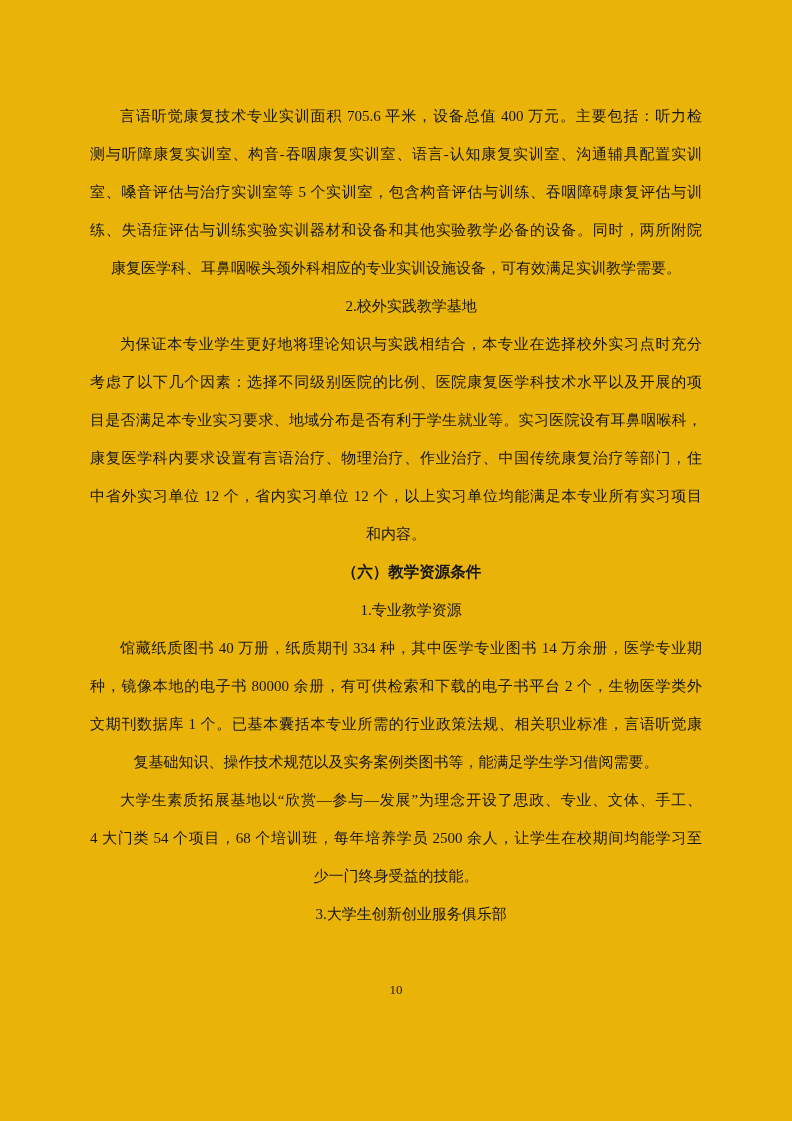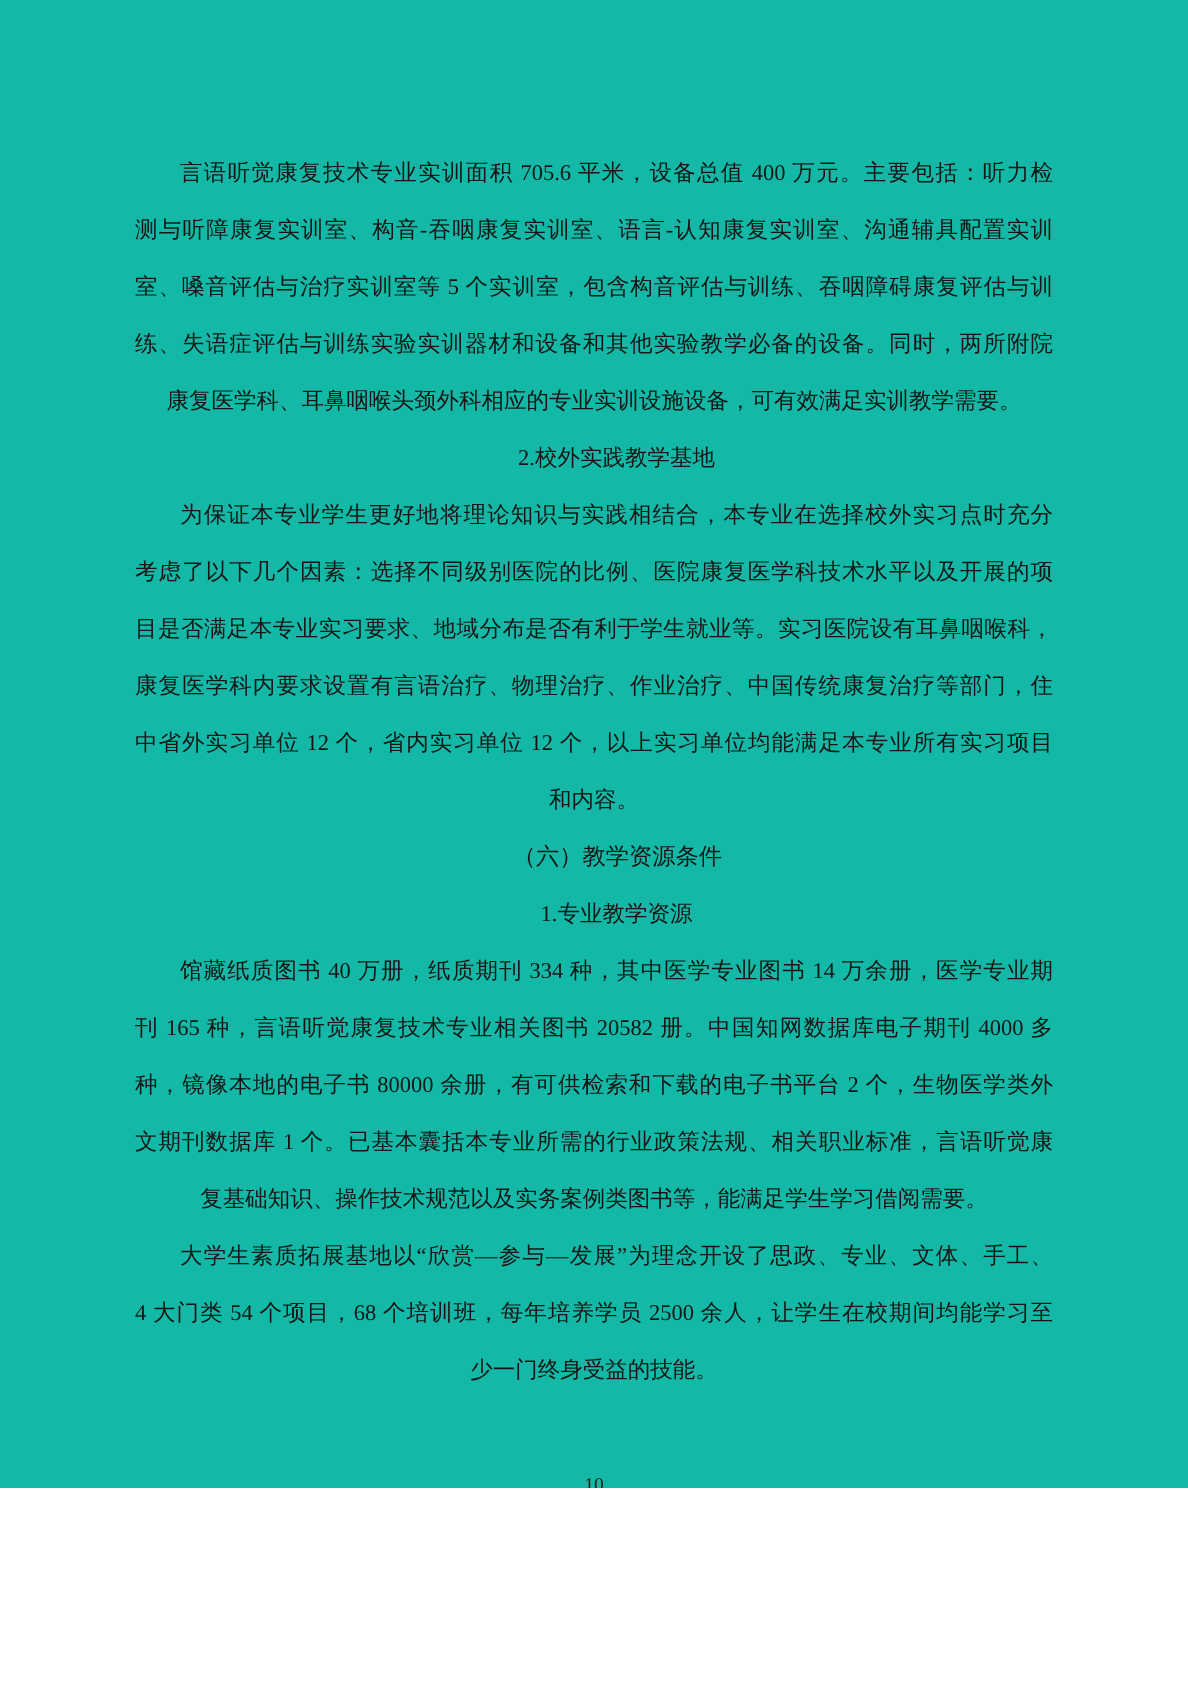--- a/index.html
+++ b/index.html
@@ -3,22 +3,22 @@
 <meta charset="utf-8">
 <style>
   html, body {
     margin: 0;
     padding: 0;
     background: #ffffff;
   }
   .page {
     position: relative;
     width: 792px;
-    height: 992px;
-    background: #14b8a6;
+    height: 1121px;
+    background: #eab308;
     overflow: hidden;
     font-family: "Liberation Serif", "DejaVu Serif", serif;
     color: #161616;
   }
   .content {
     position: absolute;
     left: 90px;
     top: 97px;
     width: 612px;
   }
@@ -32,21 +32,21 @@
   }
   .line.fill {
     white-space: normal;
     text-align: justify;
     text-align-last: justify;
   }
   .line.indent {
     text-indent: 2em;
   }
   .line.bold {
-    font-weight: normal;
+    font-weight: bold;
     font-size: 15.5px;
   }
   .page-number {
     position: absolute;
     left: 0;
     top: 982px;
     width: 792px;
     text-align: center;
     font-size: 13px;
     color: #1a1a1a;
@@ -65,22 +65,22 @@
     <div class="line indent">2.校外实践教学基地</div>
     <div class="line indent fill">为保证本专业学生更好地将理论知识与实践相结合，本专业在选择校外实习点时充分</div>
     <div class="line fill">考虑了以下几个因素：选择不同级别医院的比例、医院康复医学科技术水平以及开展的项</div>
     <div class="line fill">目是否满足本专业实习要求、地域分布是否有利于学生就业等。实习医院设有耳鼻咽喉科，</div>
     <div class="line fill">康复医学科内要求设置有言语治疗、物理治疗、作业治疗、中国传统康复治疗等部门，住</div>
     <div class="line fill">中省外实习单位 12 个，省内实习单位 12 个，以上实习单位均能满足本专业所有实习项目</div>
     <div class="line">和内容。</div>
     <div class="line indent bold">（六）教学资源条件</div>
     <div class="line indent">1.专业教学资源</div>
     <div class="line indent fill">馆藏纸质图书 40 万册，纸质期刊 334 种，其中医学专业图书 14 万余册，医学专业期</div>
-    <div class="line fill">刊 165 种，言语听觉康复技术专业相关图书 20582 册。中国知网数据库电子期刊 4000 多</div>
     <div class="line fill">种，镜像本地的电子书 80000 余册，有可供检索和下载的电子书平台 2 个，生物医学类外</div>
     <div class="line fill">文期刊数据库 1 个。已基本囊括本专业所需的行业政策法规、相关职业标准，言语听觉康</div>
     <div class="line">复基础知识、操作技术规范以及实务案例类图书等，能满足学生学习借阅需要。</div>
     <div class="line indent fill">大学生素质拓展基地以“欣赏—参与—发展”为理念开设了思政、专业、文体、手工、</div>
     <div class="line fill">4 大门类 54 个项目，68 个培训班，每年培养学员 2500 余人，让学生在校期间均能学习至</div>
     <div class="line">少一门终身受益的技能。</div>
+    <div class="line indent">3.大学生创新创业服务俱乐部</div>
   </div>
   <div class="page-number">10</div>
 </div>
 
 </body></html>

